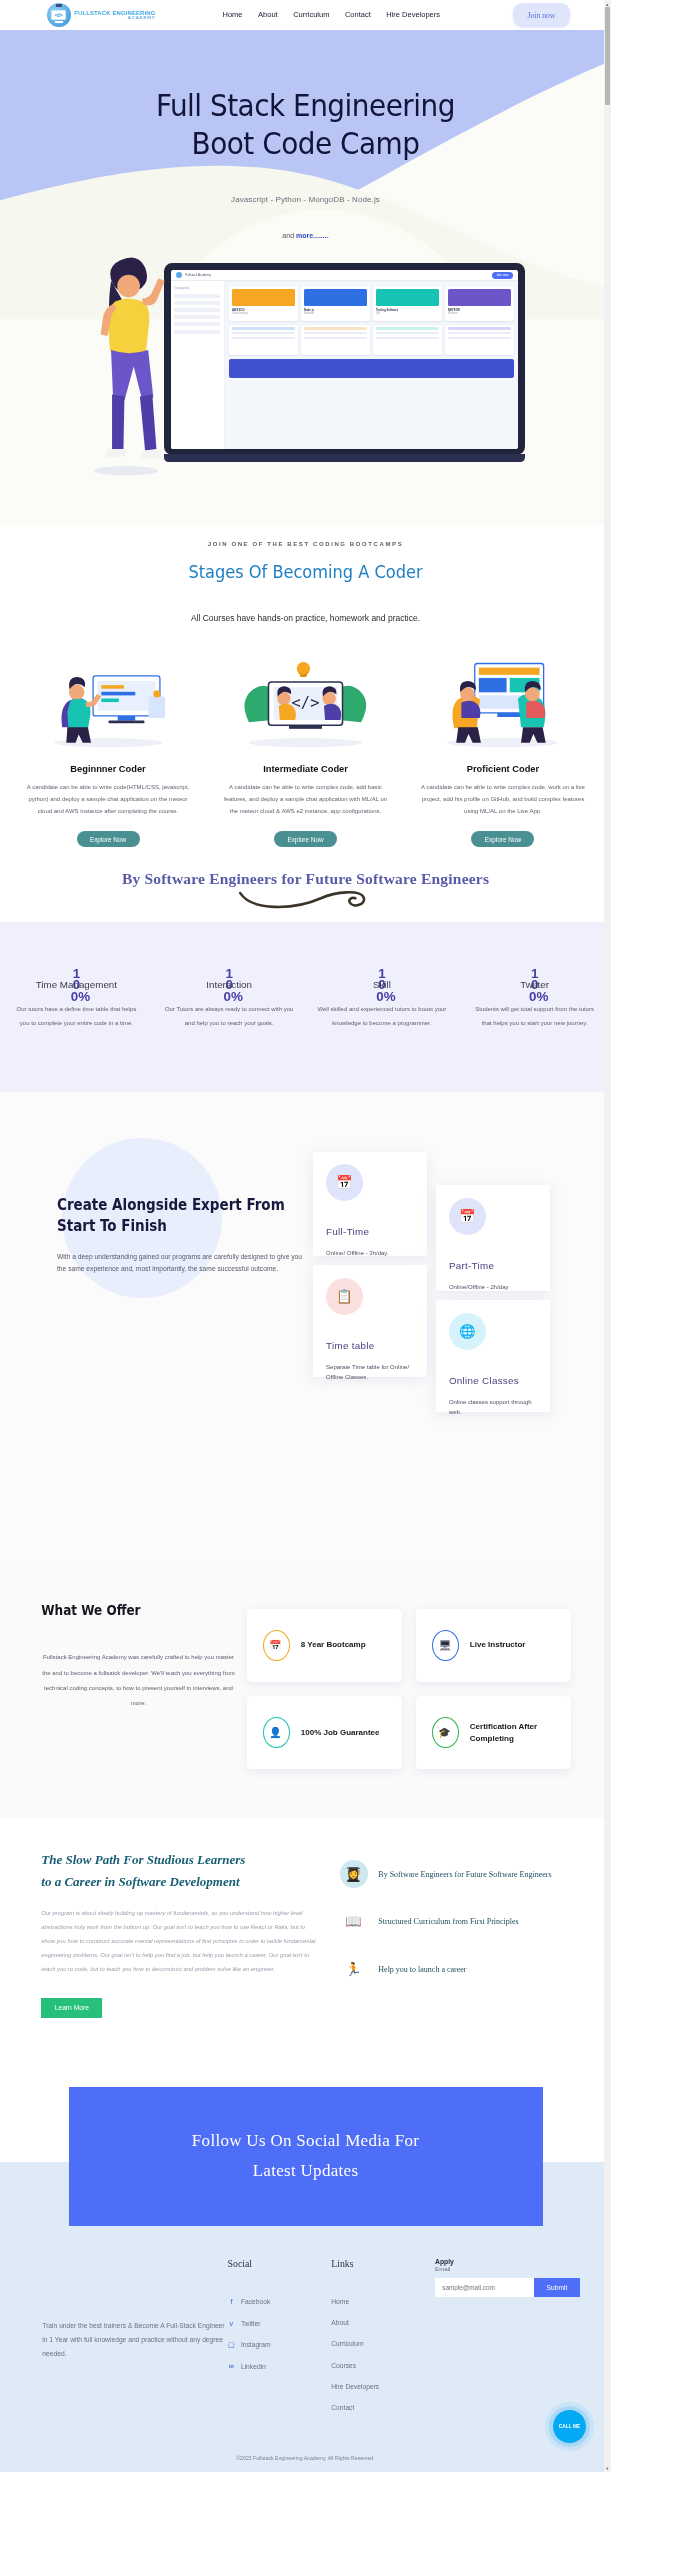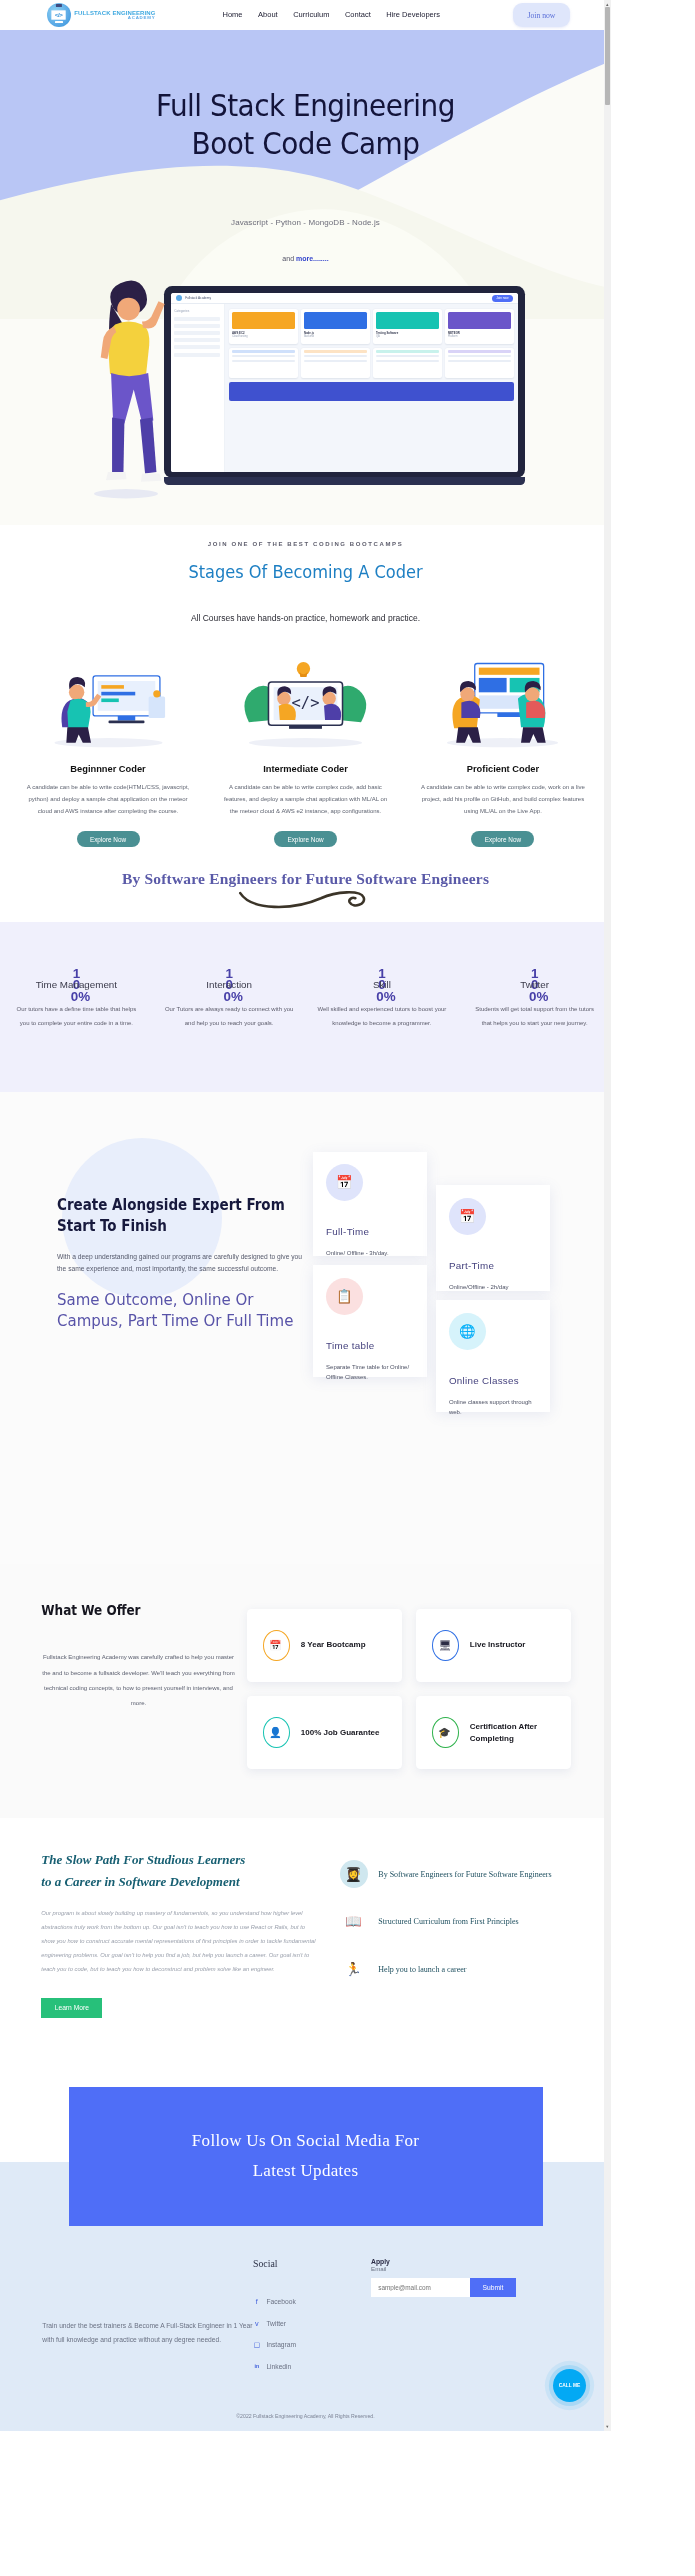--- a/index.html
+++ b/index.html
@@ -80,21 +80,21 @@
   .hero-title {
     font-size: 31px;
     font-weight: normal;
     color: #13143a;
     letter-spacing: -0.5px;
     line-height: 1.22;
     font-family: "DejaVu Sans", sans-serif;
     font-stretch: condensed;
   }
   .hero-sub {
-    margin-top: 55px;
+    margin-top: 32px;
     font-size: 8px;
     color: #6d6d7a;
     letter-spacing: 0.1px;
   }
   .hero-more {
     margin-top: 28px; font-size: 7px; color: #4f4f63;
   }
   .hero-more b { color: #3344cc; font-weight: bold; }
 
   
@@ -603,21 +603,20 @@
       </div>
     </div>
   </div>
 
   <div class="create">
     <div class="blob-blue"></div>
     <div class="create-inner">
       <div class="create-left">
         <h2>Create Alongside Expert From Start To Finish</h2>
         <div class="p">With a deep understanding gained our programs are carefully designed to give you the same experience and, most importantly, the same successful outcome.</div>
-        <div class="big">Same Outcome, Online Or Campus, Part Time Or Full Time</div>
       </div>
       <div class="create-right">
         <div class="scard sc1">
           <div class="ico" style="background:#dfe4fb">
             <span class="glyph">📅</span>
           </div>
           <h4>Full-Time</h4>
           <p>Online/ Offline - 3h/day.</p>
         </div>
         <div class="scard sc2">
@@ -740,20 +739,29 @@
         <div class="f-soc">
           <span class="ic">▢</span>
           <span class="t">Instagram</span>
         </div>
         <div class="f-soc">
           <span class="ic" style="font-size:5.2px;font-weight:bold">in</span>
           <span class="t">Linkedin</span>
         </div>
       </div>
 
+      <div class="f-col">
+        <h5>Links</h5>
+        <a href="#" class="f-link">Home</a>
+        <a href="#" class="f-link">About</a>
+        <a href="#" class="f-link">Curriculum</a>
+        <a href="#" class="f-link">Courses</a>
+        <a href="#" class="f-link">Hire Developers</a>
+        <a href="#" class="f-link">Contact</a>
+      </div>
 
       <div class="f-apply">
         <h5>Apply</h5>
         <div class="em">Email</div>
         <div class="f-row">
           <input class="f-input" type="text" placeholder="sample@mail.com" style="">
           <button class="f-submit">Submit</button>
         </div>
       </div>
     </div>

